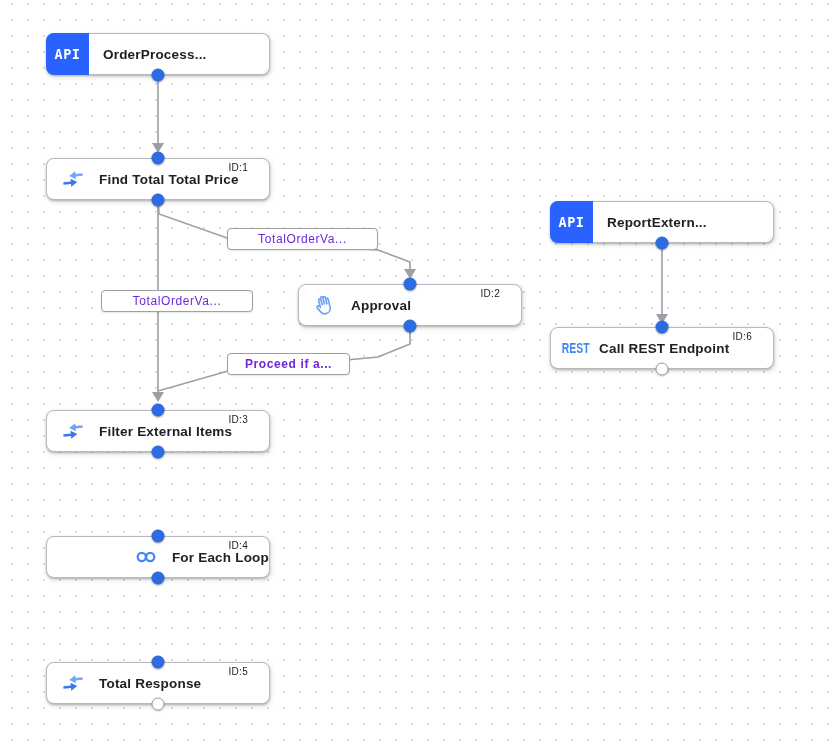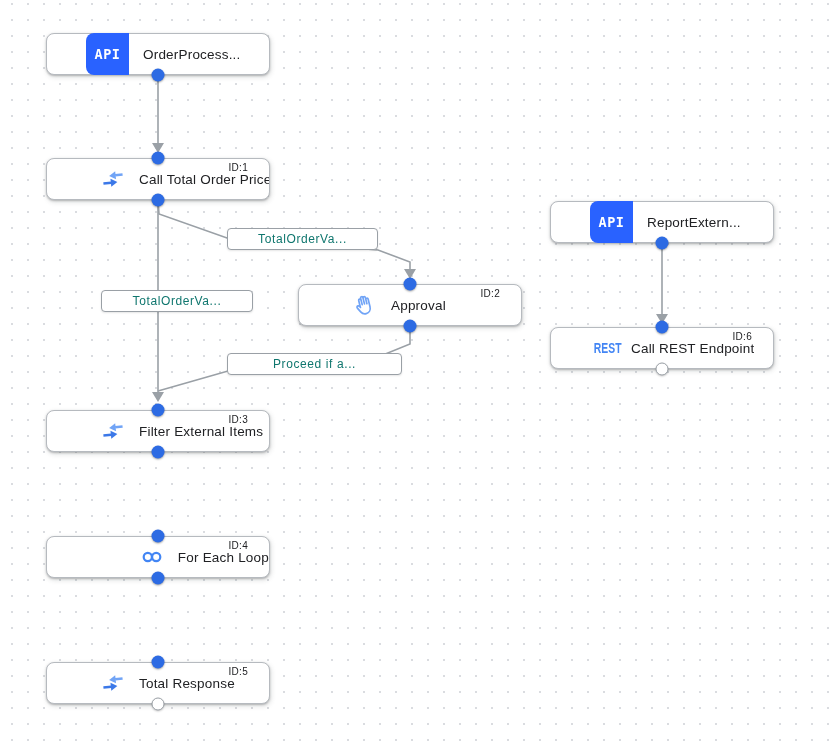--- a/index.html
+++ b/index.html
@@ -16,24 +16,24 @@
     background-position:4px 12px;
   }
   svg.edges{position:absolute;left:0;top:0;z-index:1;}
   .edge{stroke:#9AA0A6;stroke-width:1.6;fill:none;}
   .arrowhead{fill:#9AA0A6;stroke:none;}
 
   .node{
     position:absolute;width:224px;height:42px;box-sizing:border-box;
     background:#fff;border:1px solid #B6BABF;border-radius:8px;
     box-shadow:0 1px 2px rgba(60,64,67,.30),1px 2px 5px rgba(60,64,67,.18);
-    display:flex;align-items:center;z-index:3;padding-left:40px;
+    display:flex;align-items:center;z-index:3;
   }
   .node .title{
-    font-size:13.5px;font-weight:400;color:#202124;letter-spacing:.2px;
+    font-size:13.5px;font-weight:700;color:#202124;letter-spacing:.2px;
     white-space:nowrap;overflow:hidden;
   }
   .idtag{
     position:absolute;top:3px;right:21px;font-size:10px;color:#202124;
     letter-spacing:.3px;
   }
   
   .trigger .badge{
     width:43px;height:42px;flex:0 0 43px;margin:-1px 0 0 -1px;
     background:#2962FF;border-radius:8px 0 0 8px;
@@ -70,26 +70,26 @@
   }
   .port.hollow{
     background:#fff;border:1.6px solid #9AA0A6;box-sizing:border-box;
     box-shadow:0 1px 2px rgba(0,0,0,.2);
   }
 
   .edge-label{
     position:absolute;height:22px;box-sizing:border-box;z-index:2;
     background:#fff;border:1px solid #9AA0A6;border-radius:4px;
     display:flex;align-items:center;justify-content:center;
-    font-size:12px;color:#0f766e;letter-spacing:.6px;
+    font-size:12px;color:#6d28d9;letter-spacing:.6px;
     box-shadow:0 1px 2px rgba(0,0,0,.10);white-space:nowrap;
   }
   .el-1{left:227px;top:228px;width:151px;}
   .el-2{left:101px;top:290px;width:152px;}
-  .el-3{left:227px;top:353px;width:175px;}
+  .el-3{left:227px;top:353px;width:123px;font-weight:bold;}
 </style>
 </head>
 <body>
 
 <div class="canvas">
 
   <svg class="edges" width="833" height="746">
 
     <path class="edge" d="M158 75 V144"></path>
     <polygon class="arrowhead" points="152,143 164,143 158,153"></polygon>
@@ -126,21 +126,21 @@
     <div class="icon">
       <svg width="26" height="24" viewBox="0 0 24 24">
           <g transform="rotate(-6 12 12)">
         <line x1="2" y1="15.5" x2="10" y2="15.5" stroke="#3B78E8" stroke-width="2.4"></line>
         <path d="M9.5 11.5 L16 15.5 L9.5 19.5 Z" fill="#3B78E8"></path>
         <line x1="22" y1="8.5" x2="14.5" y2="8.5" stroke="#71A4F6" stroke-width="2.4"></line>
         <path d="M15 4.5 L8.5 8.5 L15 12.5 Z" fill="#71A4F6"></path>
       </g>
         </svg>
     </div>
-    <div class="title">Call Total Order Price</div>
+    <div class="title">Find Total Total Price</div>
   </div>
 
   <div class="node step n-2">
     <span class="idtag">ID:2</span>
     <div class="icon">
       <svg width="24" height="24" viewBox="0 0 24 24">
           <g transform="rotate(-14 12 13)">
         <path d="M7.2 12.5 V6.2 a1.2 1.2 0 0 1 2.4 0 V11
                  M9.6 11 V4.4 a1.2 1.2 0 0 1 2.4 0 V10.8
                  M12 10.8 V5 a1.2 1.2 0 0 1 2.4 0 V11.2
@@ -194,21 +194,21 @@
     <div class="title">Total Response</div>
   </div>
 
   <div class="node trigger n-t2">
     <div class="badge">API</div>
     <div class="title">ReportExtern...</div>
   </div>
 
   <div class="node step n-6">
     <span class="idtag">ID:6</span>
-    <div class="icon" style="width:34px;flex-basis:34px;margin-left:0;">
+    <div class="icon" style="width:34px;flex-basis:34px;margin-left:8px;">
       <span class="rest-glyph">REST</span>
     </div>
     <div class="title" style="margin-left:6px;">Call REST Endpoint</div>
   </div>
 
   <div class="port" style="left:158px;top:75px;"></div>
   <div class="port" style="left:158px;top:158px;"></div>
   <div class="port" style="left:158px;top:200px;"></div>
   <div class="port" style="left:410px;top:284px;"></div>
   <div class="port" style="left:410px;top:326px;"></div>

